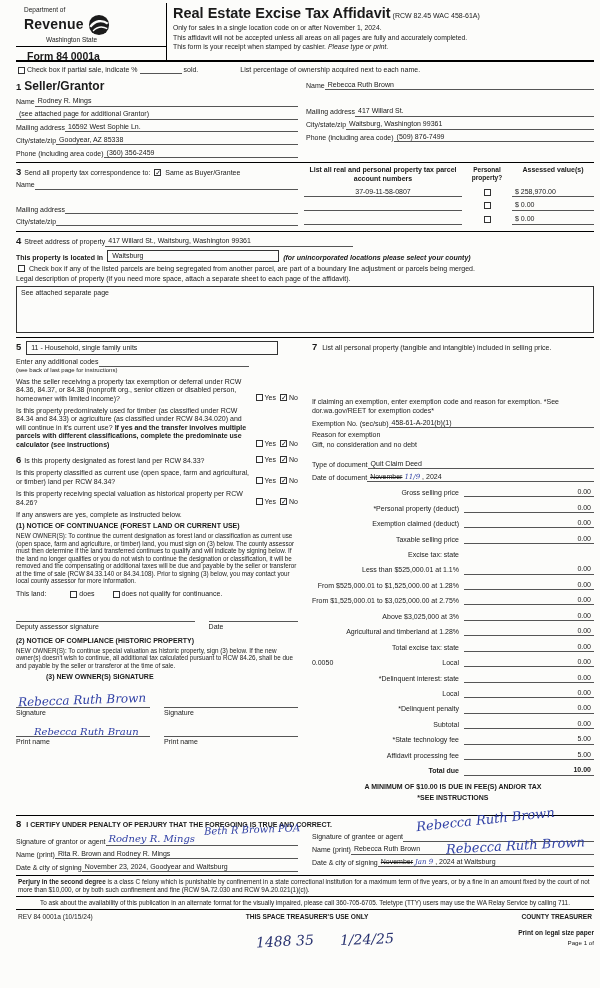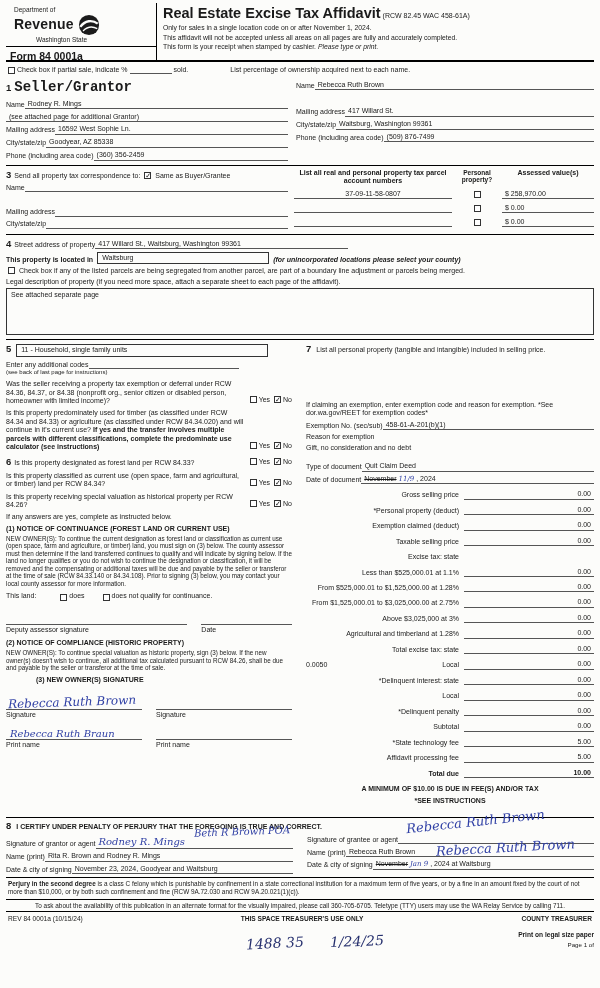--- a/index.html
+++ b/index.html
@@ -1,21 +1,21 @@
 <!DOCTYPE html>
 <html><head>
 <meta charset="utf-8">
 <style>
   *{margin:0;padding:0;box-sizing:border-box;}
   html,body{background:#fff;}
   .page{
     width:600px;height:988px;position:relative;overflow:hidden;
     background:#fcfcfa;color:#1a1a1a;
     font-family:"Liberation Sans",sans-serif;font-size:7px;line-height:1.2;
-    padding:3px 6px 0 6px;
+    padding:3px 6px 0 16px;
   }
   .b{font-weight:bold;}
   .i{font-style:italic;}
   .tiny{font-size:6px;}
   .sn{font-weight:bold;font-size:9.5px;margin-right:3px;}
   .cb{
     display:inline-block;width:7px;height:7px;border:1px solid #333;background:#fff;
     font-size:7px;line-height:6px;text-align:center;vertical-align:-1px;margin:0 2px;
     color:#111;overflow:hidden;
   }
@@ -26,35 +26,35 @@
   .struck{text-decoration:line-through;}
   
   .hdr{display:flex;border-bottom:2.5px solid #000;height:59px;}
   .hdr-l{width:150px;position:relative;padding-top:3px;}
   .dept{font-size:6.5px;margin-left:8px;}
   .revrow{display:flex;align-items:center;margin-left:8px;}
   .rev{font-weight:bold;font-size:14px;letter-spacing:0.2px;}
   .logo{margin-left:4px;}
   .wa{font-size:6.5px;margin-left:30px;}
   .hrule{border-top:1px solid #000;margin-top:2px;}
-  .formno{font-weight:bold;font-size:10.5px;margin:3px 0 0 4px;}
+  .formno{font-weight:bold;font-size:10.5px;margin:3px 0 0 11px;}
   .hdr-r{flex:1;border-left:1.5px solid #000;padding:2px 0 0 6px;}
   .title{font-weight:bold;font-size:14.5px;}
   .rcw{font-size:7px;}
   .hnote{font-size:6.8px;margin-top:1.5px;}
   
   .prow{display:flex;align-items:flex-end;padding:4px 0 3px 0;}
   .shortline{display:inline-block;width:42px;border-bottom:1px solid #555;height:8px;margin:0 2px;}
   .ownote{margin-left:42px;}
   
   .cols12{display:flex;padding-bottom:4px;}
   .c1{width:290px;padding-right:8px;}
   .c2{flex:1;}
   .sec-title{margin-top:2px;}
-  .sec-title .st{font-weight:bold;font-size:14px;font-family:Liberation Mono, monospace;}
+  .sec-title .st{font-weight:bold;font-size:12px;}
   
   .sec3{display:flex;border-top:1.5px solid #000;padding:3px 0 5px 0;}
   .s3l{width:288px;padding-right:6px;}
   .s3r{flex:1;}
   .s3head{display:flex;text-align:center;font-weight:bold;}
   .s3h1{width:158px;}
   .s3h2{width:50px;font-size:6.5px;}
   .s3h3{flex:1;}
   .s3row{display:flex;align-items:flex-end;margin-top:4.5px;}
   .s3p{width:158px;border-bottom:1px solid #555;text-align:center;min-height:9px;}
@@ -73,21 +73,21 @@
   .q{display:flex;margin-top:4px;}
   .qt{flex:1;padding-right:2px;}
   .qo{white-space:nowrap;align-self:flex-end;padding-bottom:1px;}
   .para{font-size:6.3px;margin-top:1.5px;text-align:left;}
   .landrow{margin-top:5px;display:flex;align-items:flex-end;}
   .sig2{display:flex;gap:14px;margin-top:12px;}
   .sigcol{flex:1;position:relative;}
   .sigcol .line{border-bottom:1px solid #555;height:10px;}
   .siglbl{margin-top:1px;}
   .hw-sig{position:absolute;left:2px;bottom:10px;font-size:12px;white-space:nowrap;transform:rotate(-2deg);}
-  .hw-print{position:absolute;left:4px;bottom:9px;font-size:10px;white-space:nowrap;}
+  .hw-print{position:absolute;left:18px;bottom:9px;font-size:10px;white-space:nowrap;}
   
   .trow{display:flex;align-items:flex-end;margin-top:6.1px;}
   .tp{width:42px;}
   .tl{flex:1;text-align:right;padding-right:5px;white-space:nowrap;}
   .tv{width:130px;border-bottom:1px solid #555;text-align:right;padding-right:3px;min-height:9px;}
   .trow.nol .tv{border-bottom:none;}
   .center{text-align:center;}
   
   .sec8{border-top:1.5px solid #000;padding:2px 0 3px 0;position:relative;height:60px;}
   .s8cols{display:flex;}

